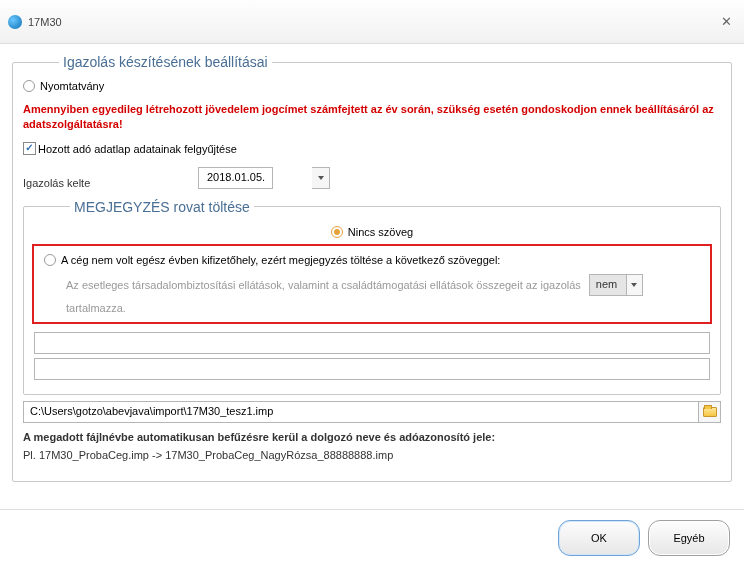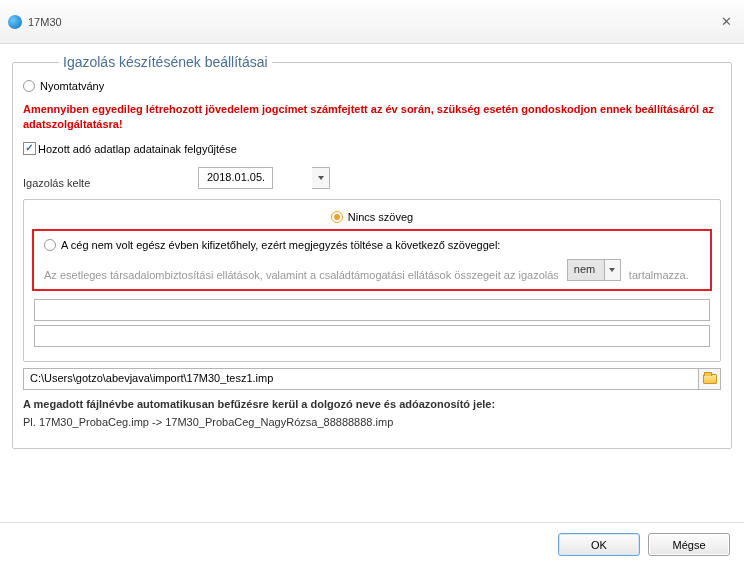--- a/index.html
+++ b/index.html
@@ -27,41 +27,41 @@
 .checkbox.checked::after { content: "✓"; color: #2d6cb3; font-size: 10px; font-weight: bold; line-height: 1; }
 
 .field-row { display: flex; align-items: flex-end; gap: 20px; margin-bottom: 10px; }
 .label-col { width: 155px; color: #333; }
 .date-input { display: flex; gap: 39px; }
 .date-input .box { border: 1px solid #b5b5b5; background: #fff; padding: 3px 8px; width: 75px; height: 22px; }
 .date-input .dd { border: 1px solid #b5b5b5; border-left: none; width: 18px; height: 22px; display: flex; align-items: center; justify-content: center; background: #f6f6f6; }
 .dd-arrow { width: 0; height: 0; border-left: 3px solid transparent; border-right: 3px solid transparent; border-top: 4px solid #555; }
 
 .highlight-box { border: 2px solid #e02020; padding: 8px 10px; margin: 4px -2px 8px -2px; }
-.sub-line { display: flex; align-items: flex-end; gap: 6px; color: #999; margin-top: 6px; flex-wrap: wrap; }
+.sub-line { display: flex; align-items: center; gap: 6px; color: #999; margin-left: 22px; margin-top: 6px; flex-wrap: wrap; }
 .inline-select { display: flex; align-items: stretch; height: 22px; margin: 0 2px; }
 .inline-select .sbox { border: 1px solid #b5b5b5; background: #e5e5e5; padding: 3px 6px; width: 38px; color: #333; }
 .inline-select .sdd { border: 1px solid #b5b5b5; border-left: none; width: 16px; display: flex; align-items: center; justify-content: center; background: #f6f6f6; }
 
 .option-block { margin-bottom: 6px; text-align: center; }
 
 .text-input { width: 100%; height: 22px; border: 1px solid #b5b5b5; background: #fff; margin: 4px 0; padding: 3px 6px; }
 
 .path-row { display: flex; align-items: center; gap: 8px; margin: 6px 0 8px 0; }
 .path-field { flex: 1; display: flex; align-items: stretch; }
 .path-field .pbox { flex: 1; border: 1px solid #b5b5b5; background: #fff; padding: 3px 6px; height: 22px; }
 .browse-btn { width: 22px; height: 22px; border: 1px solid #b5b5b5; border-left: none; background: #f6f6f6; display: flex; align-items: center; justify-content: center; }
 .folder-icon { width: 14px; height: 10px; background: linear-gradient(#ffe79a,#f5c542); border: 1px solid #c9952e; border-radius: 1px; position: relative; }
 .folder-icon::before{content:"";position:absolute;top:-3px;left:0;width:6px;height:3px;background:#f5c542;border:1px solid #c9952e;border-bottom:none;border-radius:1px 1px 0 0;}
 
 .info-text { color: #333; margin-bottom: 6px; font-weight: bold; }
 .example-text { color: #333; margin-bottom: 10px; }
 
 .button-bar { display: flex; justify-content: flex-end; gap: 8px; padding: 10px 14px; border-top: 1px solid #ddd; position: absolute; bottom: 0; left: 0; right: 0; background: #fff; }
-.btn { min-width: 82px; height: 23px; border: 1px solid #a0a0a0; border-radius: 3px; background: linear-gradient(#fdfdfd,#e7e7e7); display: flex; align-items: center; justify-content: center; cursor: default; box-shadow: 0 0 0 1px #fff inset; }
+.btn { min-width: 82px; height: 36px; border: 1px solid #a0a0a0; border-radius: 12px; background: linear-gradient(#fdfdfd,#e7e7e7); display: flex; align-items: center; justify-content: center; cursor: default; box-shadow: 0 0 0 1px #fff inset; }
 .btn.primary { border-color: #6fa3d6; box-shadow: 0 0 0 1px #cfe6fb inset; }
 </style>
 </head>
 <body>
 
 <div class="titlebar">
   <span class="title-icon"></span>
   <span class="title-text">17M30</span>
   <span class="close-btn">✕</span>
 </div>
@@ -89,20 +89,21 @@
       <span class="label-col">Igazolás kelte</span>
       <span class="date-input">
         <span class="box">2018.01.05.</span>
         <span class="dd">
             <span class="dd-arrow"></span>
           </span>
       </span>
     </div>
 
     <fieldset class="groupbox" style="margin-bottom:4px;">
+      <legend>MEGJEGYZÉS rovat töltése</legend>
 
       <div class="option-block">
         <span class="radio sel">
           <span class="dot"></span>
           <span>Nincs szöveg</span>
         </span>
       </div>
 
       <div class="highlight-box">
         <span class="radio">
@@ -139,15 +140,15 @@
 
   </fieldset>
 
 </div>
 
 <div class="button-bar">
   <div class="btn primary">
       <span>OK</span>
     </div>
   <div class="btn">
-      <span>Mégse</span>
+      <span>Egyéb</span>
     </div>
 </div>
 
 </body></html>

